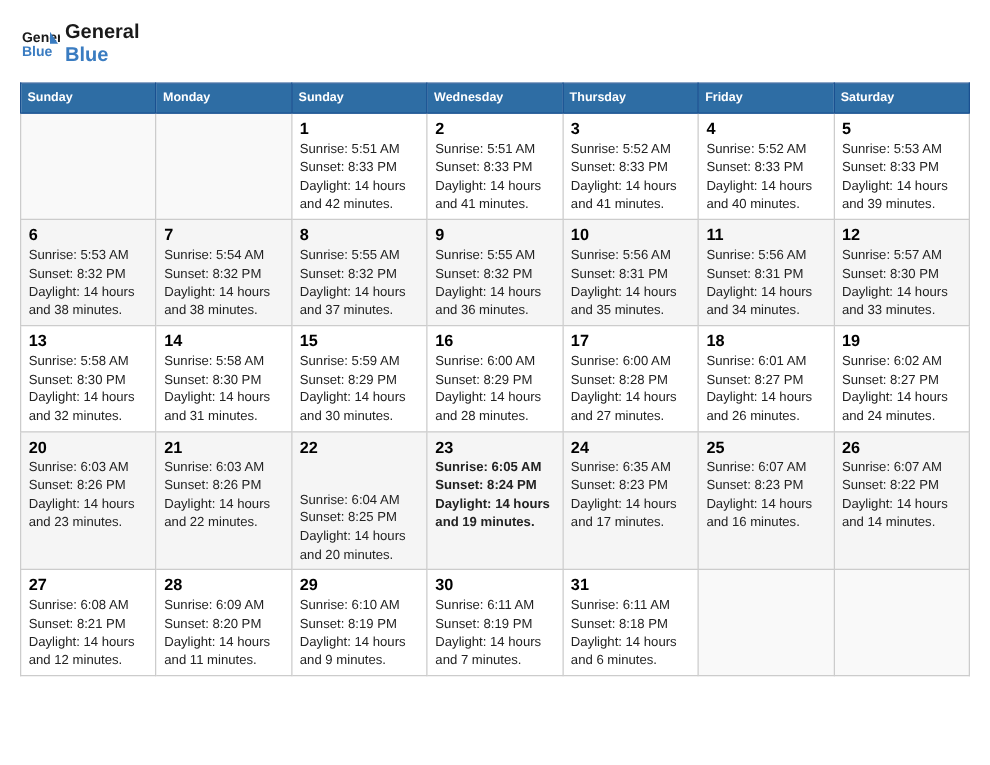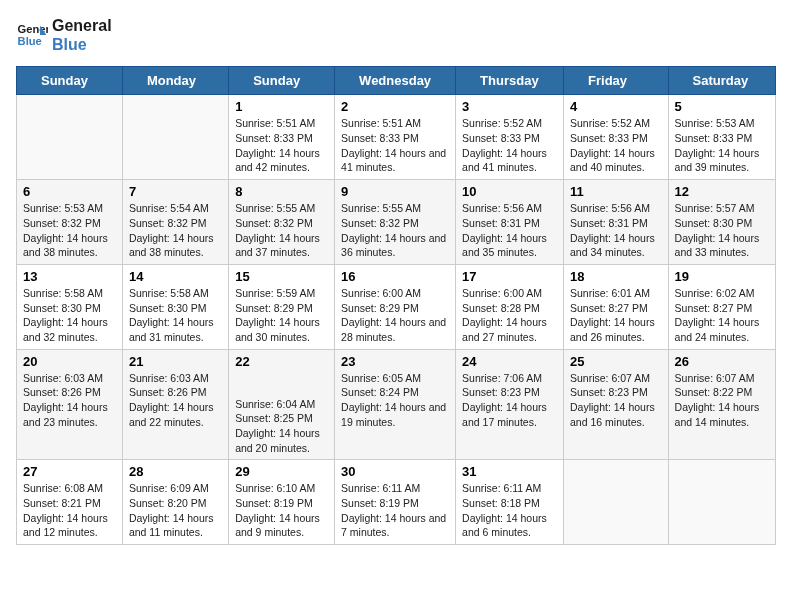--- a/index.html
+++ b/index.html
@@ -40,22 +40,22 @@
     }
     .calendar-table {
       width: 100%;
       border-collapse: collapse;
       font-size: 11px;
     }
     .calendar-table thead th {
       background-color: #2e6da4;
       color: #fff;
       text-align: left;
-      padding: 6px 24px;
-      font-size: 13px;
+      padding: 6px 5px;
+      font-size: 10px;
       font-weight: bold;
       border: 1px solid #1a5090;
     }
     .calendar-table tbody td {
       border: 1px solid #ccc;
       vertical-align: top;
       padding: 4px 6px;
       width: 108px;
       min-height: 80px;
       background: #fff;
@@ -244,27 +244,27 @@
 Daylight: 14 hours and 22 minutes.</div>
         </td>
         <td>
           <span class="day-number">22</span>
           <div class="day-info" style="white-space: pre-line; margin-top: 28px;">Sunrise: 6:04 AM
 Sunset: 8:25 PM
 Daylight: 14 hours and 20 minutes.</div>
         </td>
         <td>
           <span class="day-number">23</span>
-          <div class="day-info" style="white-space: pre-line;">Sunrise: 6:05 AM
+          <div class="day-info" style="white-space: pre-line; font-weight: bold;">Sunrise: 6:05 AM
 Sunset: 8:24 PM
 Daylight: 14 hours and 19 minutes.</div>
         </td>
         <td>
           <span class="day-number">24</span>
-          <div class="day-info" style="white-space: pre-line;">Sunrise: 7:06 AM
+          <div class="day-info" style="white-space: pre-line;">Sunrise: 6:35 AM
 Sunset: 8:23 PM
 Daylight: 14 hours and 17 minutes.</div>
         </td>
         <td>
           <span class="day-number">25</span>
           <div class="day-info" style="white-space: pre-line;">Sunrise: 6:07 AM
 Sunset: 8:23 PM
 Daylight: 14 hours and 16 minutes.</div>
         </td>
         <td>

